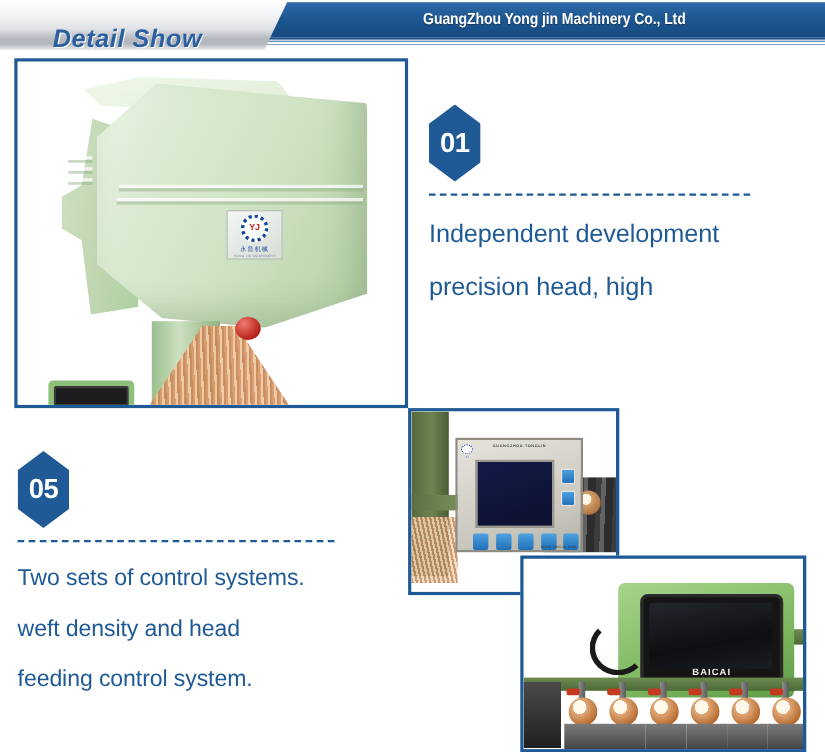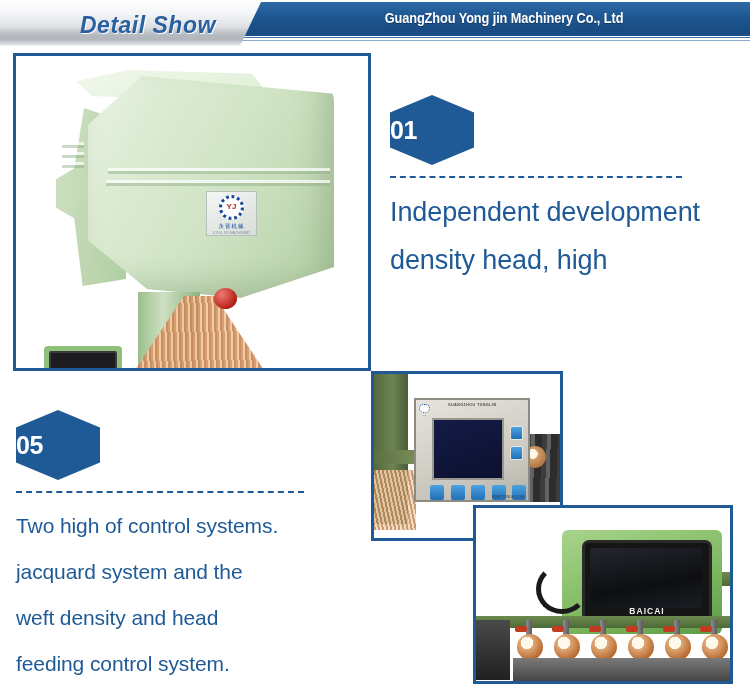--- a/index.html
+++ b/index.html
@@ -38,26 +38,25 @@
     -webkit-clip-path:polygon(0 0, 272px 0, 250px 46px, 0 46px);
     clip-path:polygon(0 0, 272px 0, 250px 46px, 0 46px);
   }
   .header-silver-dark{
     position:absolute;left:-10px;top:0px;width:300px;height:46px;
     background:linear-gradient(180deg,rgba(255,255,255,0) 60%,rgba(150,155,163,.55) 86%,rgba(255,255,255,0) 100%);
     -webkit-clip-path:polygon(0 0, 272px 0, 250px 46px, 0 46px);
     clip-path:polygon(0 0, 272px 0, 250px 46px, 0 46px);
   }
   .header-title{
-    position:absolute;left:48px;top:12px;
+    position:absolute;left:48px;top:22px;
     font-size:23px;font-weight:bold;font-style:italic;
     color:#2a5fa0;letter-spacing:.5px;
     text-shadow:1px 1px 0 rgba(255,255,255,.9);
     white-space:nowrap;
-    margin-left:32px;
   }
   .header-company{
     position:absolute;left:258px;top:2px;width:492px;height:32px;
     display:flex;align-items:center;justify-content:center;
     color:#ffffff;font-size:14.5px;font-weight:bold;
     letter-spacing:-.1px;
     transform:scaleX(.88);transform-origin:center;
     text-shadow:0 1px 1px rgba(0,0,0,.35);
     white-space:nowrap;
   }
@@ -74,38 +73,38 @@
   #panel-photo-control{  left:371px; top:371px; width:192px; height:170px; }
   #panel-photo-weft{     left:473px; top:505px; width:260px; height:179px; }
 
   .feature{
     position:absolute;
   }
   #feature-01{ left:390px; top:95px;  width:345px; }
   #feature-02{ left:16px;  top:410px; width:350px; }
 
   .hex{
-    position:relative;width:84px;height:70px;
+    position:relative;width:47px;height:70px;
     background:#1f5a96;
     -webkit-clip-path:polygon(50% 0%,100% 25%,100% 75%,50% 100%,0% 75%,0% 25%);
     clip-path:polygon(50% 0%,100% 25%,100% 75%,50% 100%,0% 75%,0% 25%);
-    display:flex;align-items:center;justify-content:flex-start;
+    display:flex;align-items:center;justify-content:center;
   }
   .hex-num{
     color:#ffffff;font-size:25px;font-weight:bold;letter-spacing:-.5px;
   }
   .dashed{
     margin-top:11px;
     width:292px;height:0;
     border-top:2px dashed #1f5a96;
   }
   .feature-text{
     margin-top:10px;
     color:#1f5a96;
-    font-size:27px;
+    font-size:23px;
     line-height:48px;
     letter-spacing:-.1px;
   }
   #feature-02 .feature-text{ font-size:21px; line-height:46px; }
   #feature-02 .dashed{ width:288px; }
   .jq-bg{position:absolute;inset:0;background:#ffffff;}
   .jq-body{
     position:absolute;left:72px;top:20px;width:246px;height:222px;
     background:linear-gradient(118deg,#e9f3e3 0%,#dbead2 26%,#cfe3c4 55%,#bfd7b2 80%,#aecb9f 100%);
     border-radius:16px 26px 22px 16px;
@@ -325,32 +324,31 @@
   </div>
 </div>
 
 <div class="feature" id="feature-01">
   <div class="hex">
     <span class="hex-num">01</span>
   </div>
   <div class="dashed"></div>
   <div class="feature-text">
     <div>Independent development</div>
-    <div>density head, high</div>
+    <div>precision head, high</div>
   </div>
 </div>
 
 <div class="feature" id="feature-02">
   <div class="hex">
     <span class="hex-num">05</span>
   </div>
   <div class="dashed"></div>
   <div class="feature-text">
-    <div>Two high of control systems.</div>
-    <div>jacquard system and the</div>
+    <div>Two sets of control systems.</div>
     <div>weft density and head</div>
     <div>feeding control system.</div>
   </div>
 </div>
 
 <div class="panel" id="panel-photo-control">
   <div class="cp-bg"></div>
   <div class="cp-post"></div>
   <div class="cp-post2"></div>
   <div class="cp-warp"></div>

